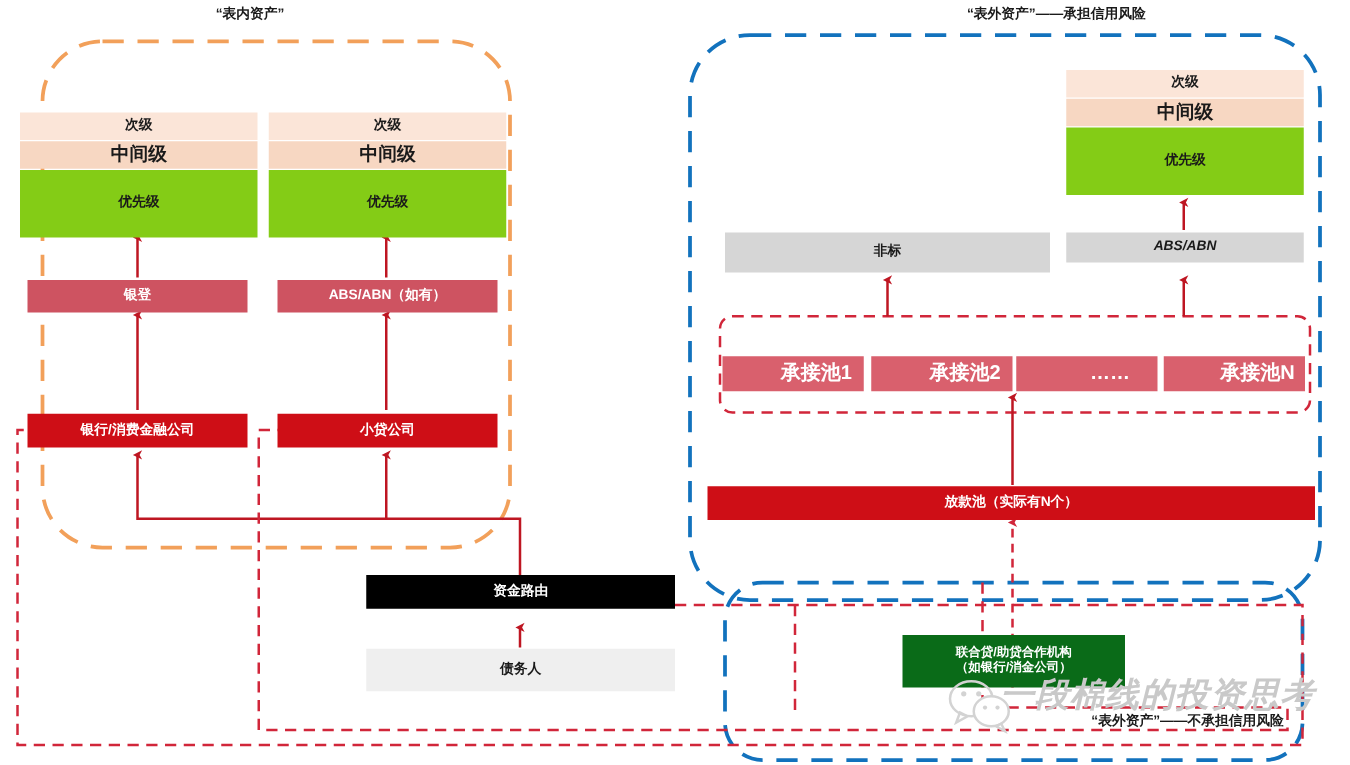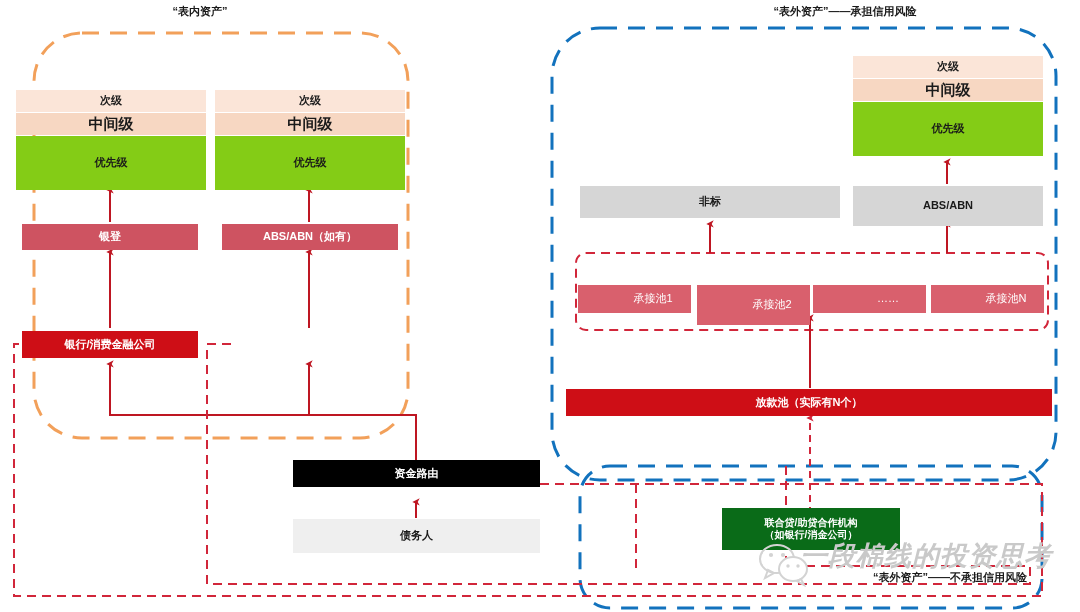--- a/index.html
+++ b/index.html
@@ -18,21 +18,21 @@
   .tr-mez{background:#f7d7c2;color:#1a1a1a;font-size:15px;font-weight:bold;}
   .tr-sen{background:#84cc16;color:#1a1a1a;font-size:11px;font-weight:bold;}
 
   .box-rose{background:#ce5361;color:#ffffff;font-size:11px;font-weight:bold;}
   .box-red{background:#ce0e16;color:#ffffff;font-size:11px;font-weight:bold;}
   .box-grey{background:#d6d6d6;color:#1a1a1a;font-size:11px;font-weight:bold;}
   .box-lightgrey{background:#efefef;color:#1a1a1a;font-size:11px;font-weight:bold;}
   .box-black{background:#000000;color:#ffffff;font-size:11px;font-weight:bold;}
   .box-green{background:#0a6b18;color:#ffffff;font-size:10px;font-weight:bold;
              flex-direction:column;}
-  .box-pool{background:#d9606d;color:#ffffff;font-size:11px;font-weight:normal;padding-left:37px;}
+  .box-pool{background:#d9606d;color:#ffffff;font-size:16px;font-weight:bold;padding-left:37px;}
 
   svg.layer{position:absolute;left:0;top:0;width:1080px;height:612px;
             pointer-events:none;}
 
   .wm{position:absolute;color:#c9c9c9;font-size:27px;font-weight:bold;
       font-family:"Liberation Serif",serif;font-style:italic;white-space:nowrap;
       letter-spacing:1px;}
 </style>
 </head>
 <body>
@@ -102,35 +102,36 @@
   <div class="abs" style="left:215px;top:90px;width:190px;height:100px;">
     <div class="abs lbl tr-sub" style="left:0;top:0;width:190px;height:22px;">次级</div>
     <div class="abs lbl tr-mez" style="left:0;top:23px;width:190px;height:22px;">中间级</div>
     <div class="abs lbl tr-sen" style="left:0;top:46px;width:190px;height:54px;">优先级</div>
   </div>
 
   <div class="abs lbl box-rose" style="left:22px;top:224px;width:176px;height:26px;">银登</div>
   <div class="abs lbl box-rose" style="left:222px;top:224px;width:176px;height:26px;">ABS/ABN（如有）</div>
 
   <div class="abs lbl box-red" style="left:22px;top:331px;width:176px;height:27px;">银行/消费金融公司</div>
+  <div class="abs lbl box-red" style="left:222px;top:331px;width:176px;height:27px;">小贷公司</div>
 
   <div class="abs lbl box-black" style="left:293px;top:460px;width:247px;height:27px;">资金路由</div>
   <div class="abs lbl box-lightgrey" style="left:293px;top:519px;width:247px;height:34px;">债务人</div>
 
   <div class="abs" style="left:853px;top:56px;width:190px;height:100px;">
     <div class="abs lbl tr-sub" style="left:0;top:0;width:190px;height:22px;">次级</div>
     <div class="abs lbl tr-mez" style="left:0;top:23px;width:190px;height:22px;">中间级</div>
     <div class="abs lbl tr-sen" style="left:0;top:46px;width:190px;height:54px;">优先级</div>
   </div>
 
   <div class="abs lbl box-grey" style="left:580px;top:186px;width:260px;height:32px;">非标</div>
-  <div class="abs lbl box-grey" style="left:853px;top:186px;width:190px;height:40px;">ABS/ABN</div>
+  <div class="abs lbl box-grey" style="left:853px;top:186px;width:190px;height:24px;font-style:italic;">ABS/ABN</div>
 
   <div class="abs lbl box-pool" style="left:578px;top:285px;width:113px;height:28px;">承接池1</div>
-  <div class="abs lbl box-pool" style="left:697px;top:285px;width:113px;height:40px;">承接池2</div>
+  <div class="abs lbl box-pool" style="left:697px;top:285px;width:113px;height:28px;">承接池2</div>
   <div class="abs lbl box-pool" style="left:813px;top:285px;width:113px;height:28px;">……</div>
   <div class="abs lbl box-pool" style="left:931px;top:285px;width:113px;height:28px;">承接池N</div>
 
   <div class="abs lbl box-red" style="left:566px;top:389px;width:486px;height:27px;">放款池（实际有N个）</div>
 
   <div class="abs lbl box-green" style="left:722px;top:508px;width:178px;height:42px;">
     <span>联合贷/助贷合作机构</span>
     <span>（如银行/消金公司）</span>
   </div>
 

